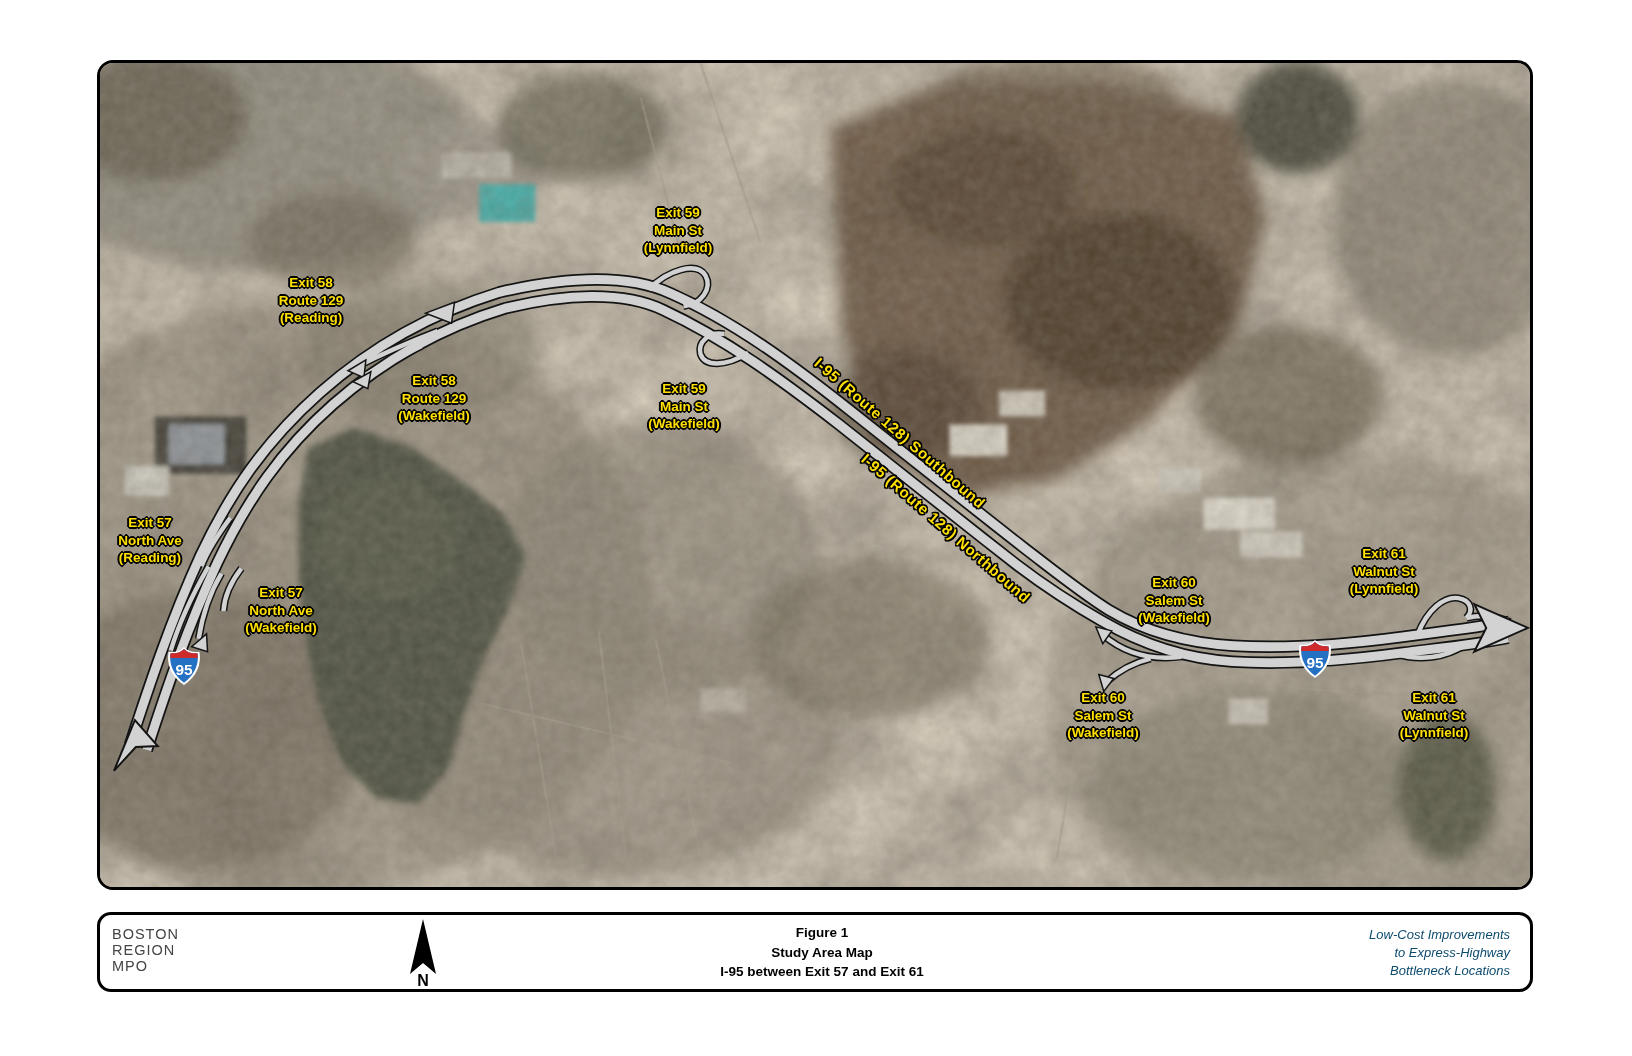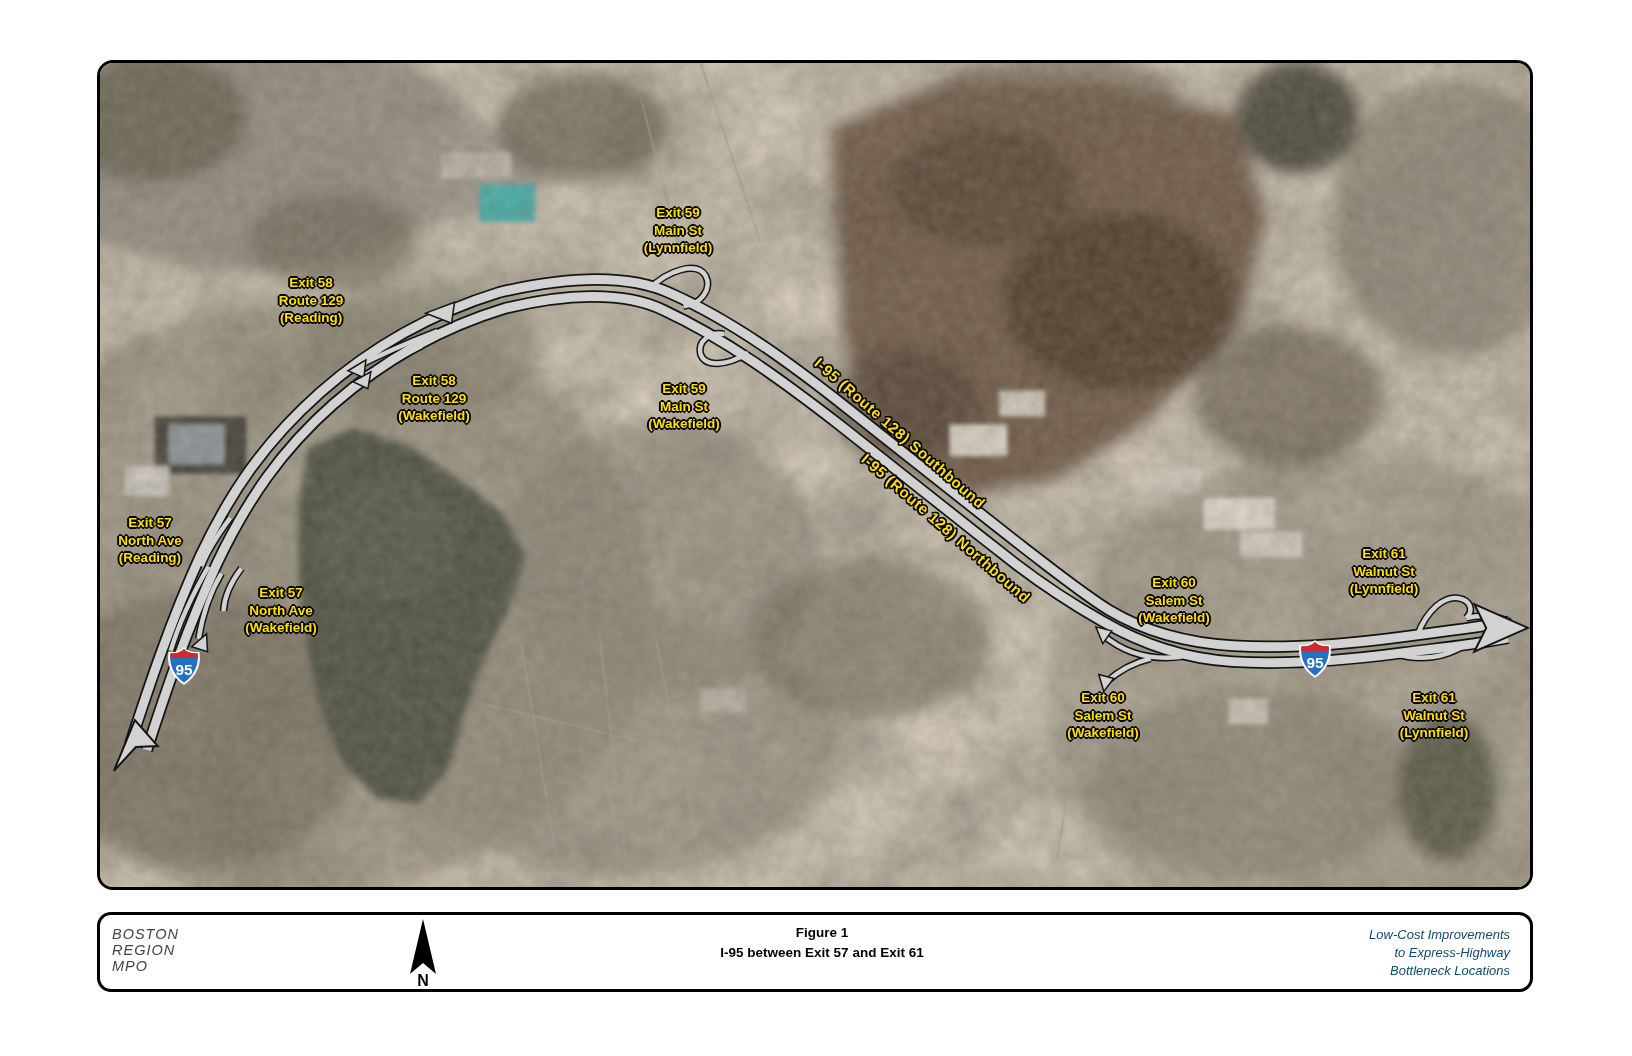--- a/index.html
+++ b/index.html
@@ -13,21 +13,21 @@
      font-weight:bold;font-size:13.5px;line-height:17.5px;color:#ffe000;
      text-shadow:-1px -1px 0 #000,1px -1px 0 #000,-1px 1px 0 #000,1px 1px 0 #000,
                  -2px 0 0 #000,2px 0 0 #000,0 -2px 0 #000,0 2px 0 #000;}
   .route-label{position:absolute;white-space:nowrap;font-weight:bold;font-size:15px;letter-spacing:.6px;
      color:#ffe000;
      text-shadow:-1px -1px 0 #000,1px -1px 0 #000,-1px 1px 0 #000,1px 1px 0 #000,
                  -2px 0 0 #000,2px 0 0 #000,0 -2px 0 #000,0 2px 0 #000;}
   .shield{position:absolute;transform:translate(-50%,-50%);}
   .footer-frame{position:absolute;left:97px;top:912px;width:1436px;height:80px;
      border:3px solid #000;border-radius:14px;box-sizing:border-box;background:#fff;}
-  .org{position:absolute;left:12px;top:11px;font-size:14.5px;line-height:16px;letter-spacing:1px;color:#444;font-style:italic;}
+  .org{position:absolute;left:12px;top:11px;font-size:14.5px;line-height:16px;letter-spacing:1px;color:#444;}
   .north{position:absolute;left:308px;top:3px;}
   .fig-title{position:absolute;left:14px;right:0;top:8px;text-align:center;font-weight:bold;
      font-size:13.5px;line-height:19.5px;color:#000;}
   .note{position:absolute;right:20px;top:11px;text-align:right;font-style:italic;
      font-size:13px;line-height:18px;color:#0c4a6e;}
 </style>
 </head>
 <body>
 
 <div class="page">
@@ -264,20 +264,21 @@
       <div>BOSTON</div>
       <div>REGION</div>
       <div>MPO</div>
     </div>
     <svg class="north" width="30" height="74" viewBox="0 0 30 74">
       <polygon points="15,1 28,56 15,45 2,56" fill="#000"></polygon>
       <text x="15" y="68" text-anchor="middle" font-family="Liberation Sans, sans-serif" font-weight="bold" font-size="16" fill="#000" stroke="#fff" stroke-width="2" paint-order="stroke">N</text>
     </svg>
     <div class="fig-title">
       <div>Figure 1</div>
+      <div>Study Area Map</div>
       <div>I-95 between Exit 57 and Exit 61</div>
     </div>
     <div class="note">
       <div>Low-Cost Improvements</div>
       <div>to Express-Highway</div>
       <div>Bottleneck Locations</div>
     </div>
   </div>
 </div>
 

